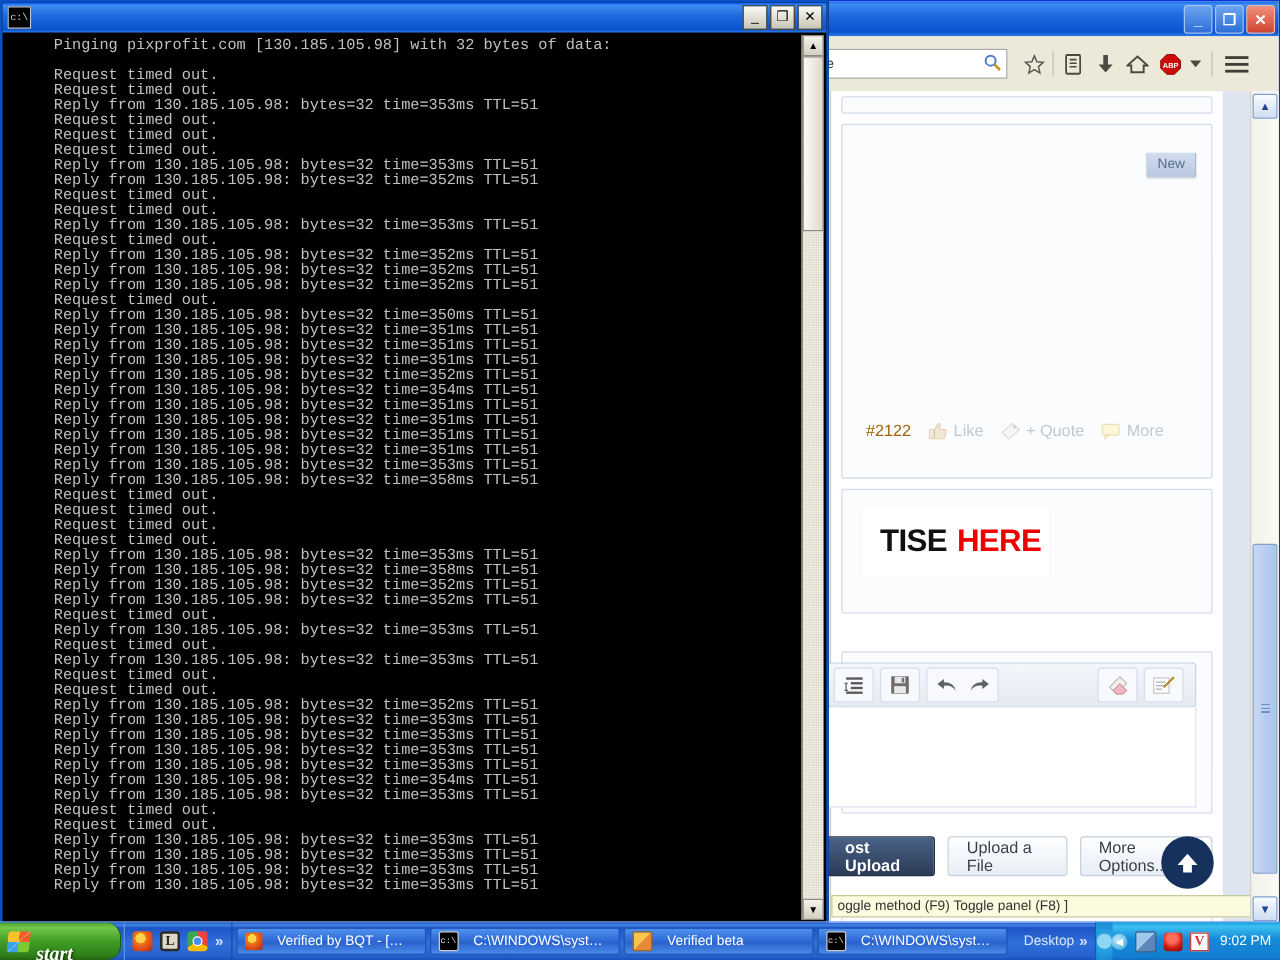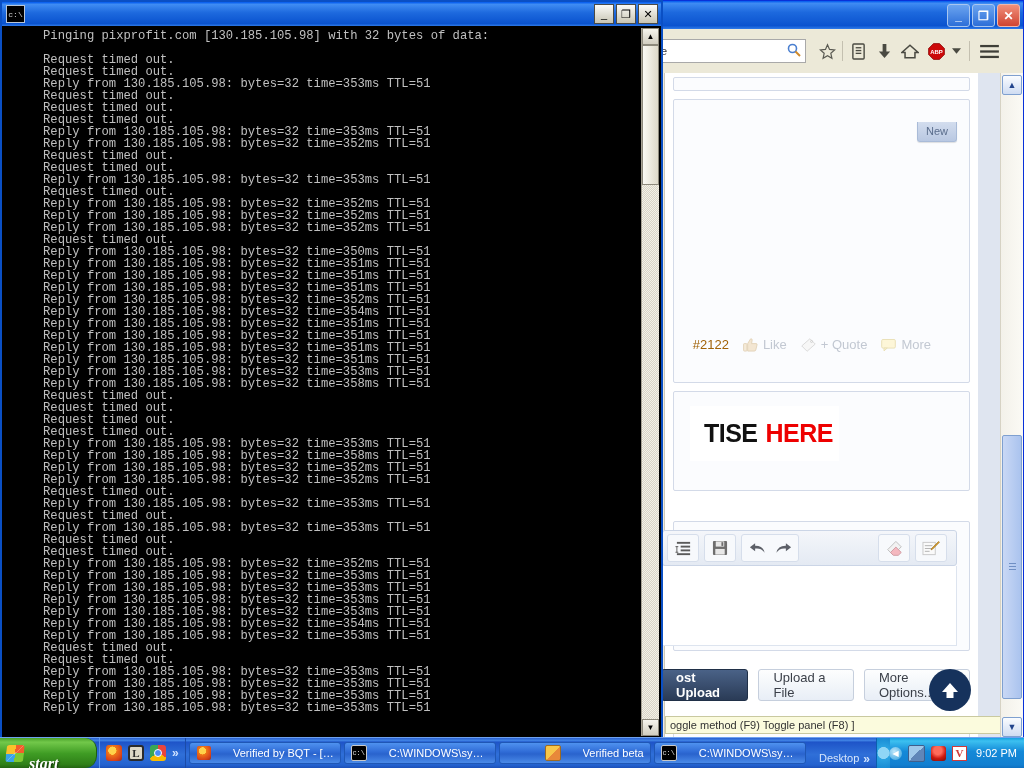--- a/index.html
+++ b/index.html
@@ -292,32 +292,31 @@
   .ql-l  { background:#ddd8c8; border:2px solid #2b2b2b; color:#2b2b2b; font-size:11px; font-weight:bold; display:flex; align-items:center; justify-content:center; box-sizing:border-box; font-family:"Liberation Serif",serif; }
   .ql-ch { background: conic-gradient(#e8453c 0 33%, #f9bb00 0 66%, #3ba755 0 100%); position:relative; }
   .ql-ch:after { content:""; position:absolute; left:4px; top:4px; width:8px; height:8px; border-radius:50%; background:#4a8cf7; border:1px solid #fff; box-sizing:border-box;}
   .chev { color:#cfe2ff; font-size:12px; font-weight:bold; }
 
   .tasks { flex:1; display:flex; align-items:center; gap:3px; padding:0 3px; overflow:hidden; }
   .task {
     height:22px; min-width:0; flex:0 1 152px;
     background: linear-gradient(to bottom,#4f92ef,#2f6bd6 45%,#2a63cd 55%,#4a8ae8);
     border:1px solid #1f57b5; border-radius:3px;
-    display:flex; align-items:center; gap:22px; padding:0 6px;
+    display:flex; align-items:center; gap:12px; padding:0 6px;
     color:#fff; font-size:11px; white-space:nowrap; overflow:hidden;
     box-sizing:border-box;
-    justify-content:flex-end;
   }
   .task .t-ico { width:14px; height:14px; flex:0 0 auto; border-radius:2px; }
   .t-ff { background: radial-gradient(circle at 40% 35%, #ffd24a 0 28%, #f07818 30%, #d8431a 70%, #9b2a10 100%); }
   .t-cmd { background:#000; border:1px solid #c8c8c8; color:#ddd; font-size:7px; display:flex; align-items:center; justify-content:center; font-family:"Liberation Mono",monospace; }
   .t-win { background: linear-gradient(135deg,#f7c64a 0 50%, #e8893a 50% 100%); border:1px solid #9c6a22; }
   .task .t-lbl { overflow:hidden; text-overflow:ellipsis; }
 
-  .desktop-grp { display:flex; align-items:flex-start; gap:4px; padding:14px 6px; color:#d7e6fb; font-size:11px; }
+  .desktop-grp { display:flex; align-items:center; gap:4px; padding:14px 6px; color:#d7e6fb; font-size:11px; }
   .tray {
     display:flex; align-items:center; gap:6px; padding:0 7px 0 12px;
     background: linear-gradient(to bottom,#16a0e0 0%, #3cc0f0 10%, #1489d8 45%, #127fd0 90%, #0f6fc0 100%);
     border-left:1px solid #0c5fae;
     position:relative;
   }
   .tray:before {
     content:"";
     position:absolute; left:0; top:0; bottom:0; width:13px;
     background: radial-gradient(circle at 50% 50%, #8fd6f6 0 35%, #2ba4e2 38%, #1789d2 100%);

